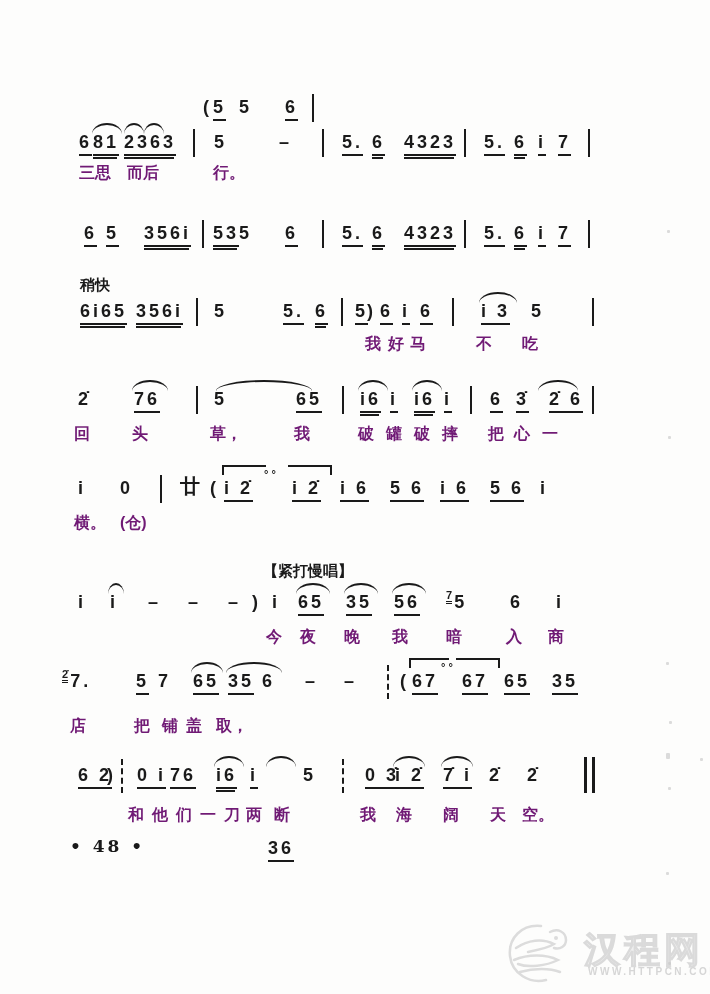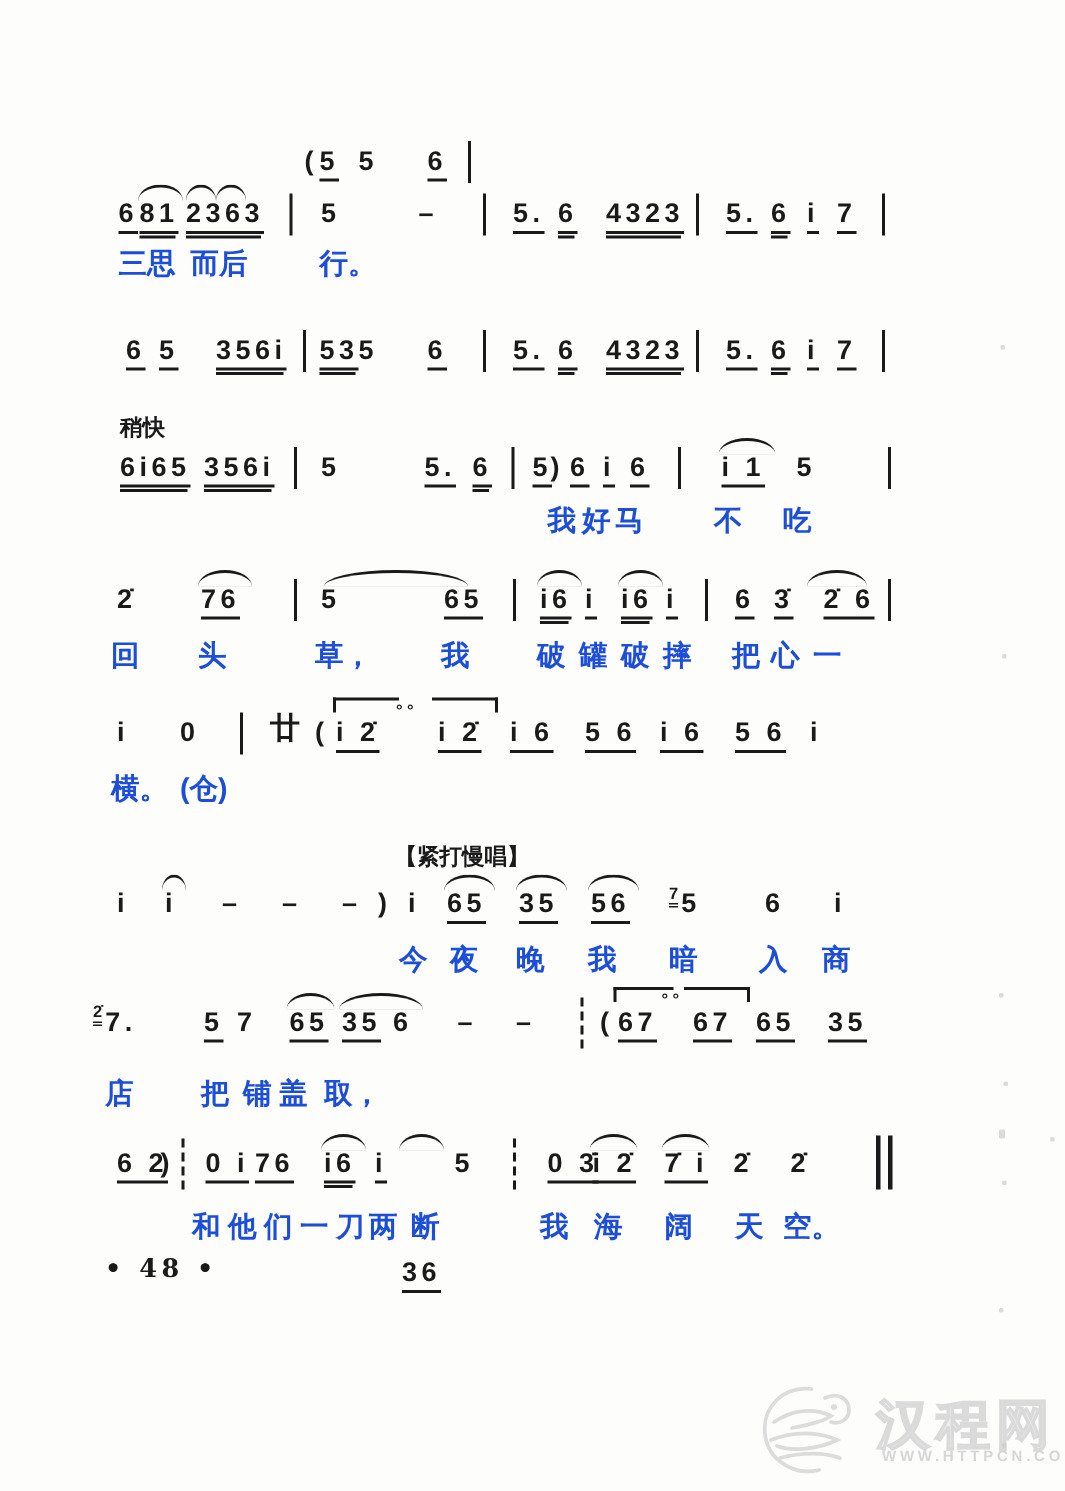--- a/index.html
+++ b/index.html
@@ -16,21 +16,21 @@
   .u2::after{content:"";position:absolute;left:0;right:2px;bottom:-5px;height:2px;background:#1a1a1a;}
   .g{display:inline-block;font-size:11px;letter-spacing:0;transform:translateY(-9px);
      border-bottom:3px double #1a1a1a;margin-right:2px;line-height:11px;}
   .bar{position:absolute;width:2px;height:28px;background:#1a1a1a;}
   .dbar{position:absolute;width:0;height:34px;border-left:2px dashed #1a1a1a;}
   .ebar{position:absolute;width:5px;height:36px;border-left:3px solid #1a1a1a;border-right:3px solid #1a1a1a;}
   .arc{position:absolute;height:9px;border-top:2px solid #1a1a1a;
        border-radius:50% 50% 0 0 / 100% 100% 0 0;}
   .brkl{position:absolute;height:8px;border-top:2px solid #1a1a1a;border-left:2px solid #1a1a1a;}
   .brkr{position:absolute;height:8px;border-top:2px solid #1a1a1a;border-right:2px solid #1a1a1a;}
-  .lyric{position:absolute;font-weight:700;font-size:19px;color:#1d4ed8;
+  .lyric{position:absolute;font-weight:700;font-size:16px;color:#701a75;
          font-family:"Liberation Sans",sans-serif;white-space:pre;}
   .slabel{position:absolute;font-weight:700;font-size:15px;color:#1a1a1a;white-space:pre;}
   #page-number{position:absolute;left:70px;top:836px;font:700 17px "DejaVu Serif",serif;
         color:#1a1a1a;letter-spacing:3px;}
   
   #watermark{position:absolute;left:498px;top:918px;width:210px;height:72px;}
   #wm-title{position:absolute;left:86px;top:8px;font-weight:700;font-size:36px;letter-spacing:4px;
         color:#efefef;-webkit-text-stroke:1.2px #dadada;white-space:nowrap;
         font-family:"Liberation Sans",sans-serif;}
   #wm-url{position:absolute;left:90px;top:48px;font-weight:700;font-size:10px;letter-spacing:2.5px;
@@ -93,21 +93,21 @@
       <span class="n" style="left: 214px; top: 301px;">5</span>
       <span class="n u1" style="left: 283px; top: 301px;">5.</span>
       <span class="n u1 u2" style="left: 315px; top: 301px;">6</span>
       <span class="bar" style="left: 341px; top: 298px;"></span>
       <span class="n u1" style="left: 355px; top: 301px;">5</span>
       <span class="n" style="left: 367px; top: 301px;">)</span>
       <span class="n u1" style="left: 380px; top: 301px;">6</span>
       <span class="n u1" style="left: 402px; top: 301px;">i</span>
       <span class="n u1" style="left: 420px; top: 301px;">6</span>
       <span class="bar" style="left: 452px; top: 298px;"></span>
-      <span class="n u1" style="left: 481px; top: 301px;">i 1</span>
+      <span class="n u1" style="left: 481px; top: 301px;">i 3</span>
       <span class="arc" style="left: 479px; top: 292px; width: 38px;"></span>
       <span class="n" style="left: 531px; top: 301px;">5</span>
       <span class="bar" style="left: 592px; top: 298px;"></span>
       <span class="lyric" style="left: 365px; top: 334px;">我</span>
       <span class="lyric" style="left: 388px; top: 334px;">好</span>
       <span class="lyric" style="left: 410px; top: 334px;">马</span>
       <span class="lyric" style="left: 476px; top: 334px;">不</span>
       <span class="lyric" style="left: 522px; top: 334px;">吃</span>
       <span class="n" style="left: 78px; top: 389px;">2̇</span>
       <span class="n u1" style="left: 134px; top: 389px;">76</span>

